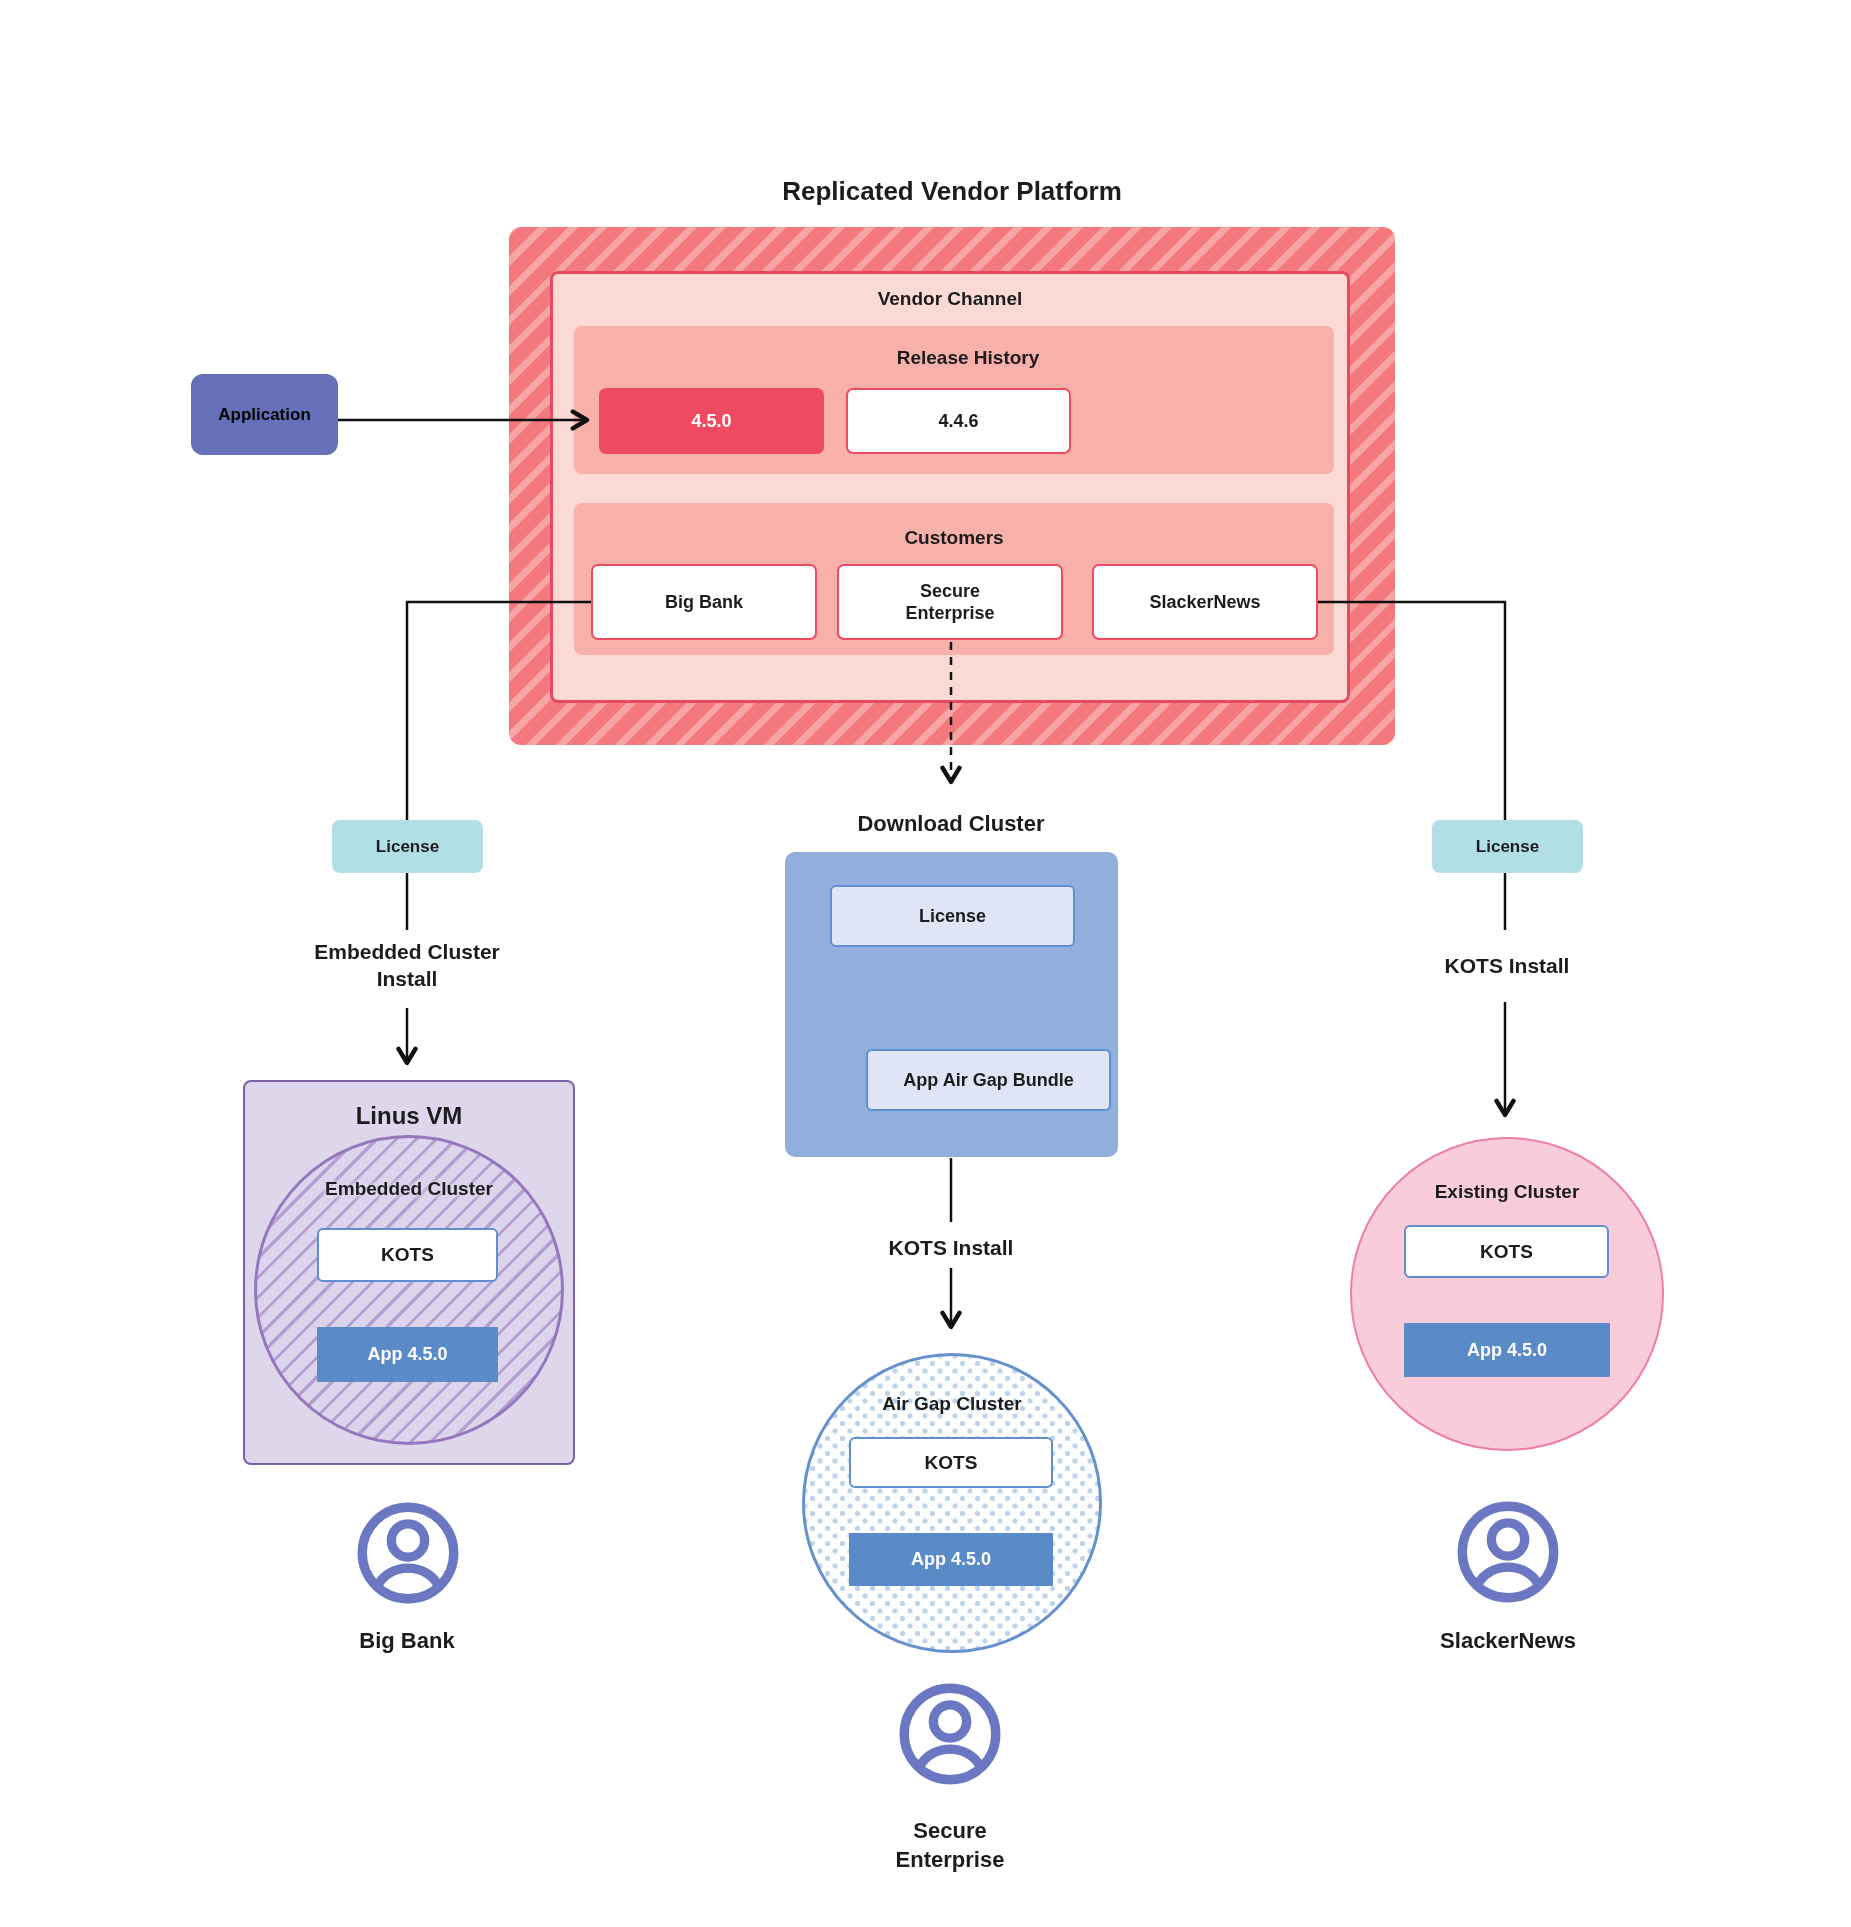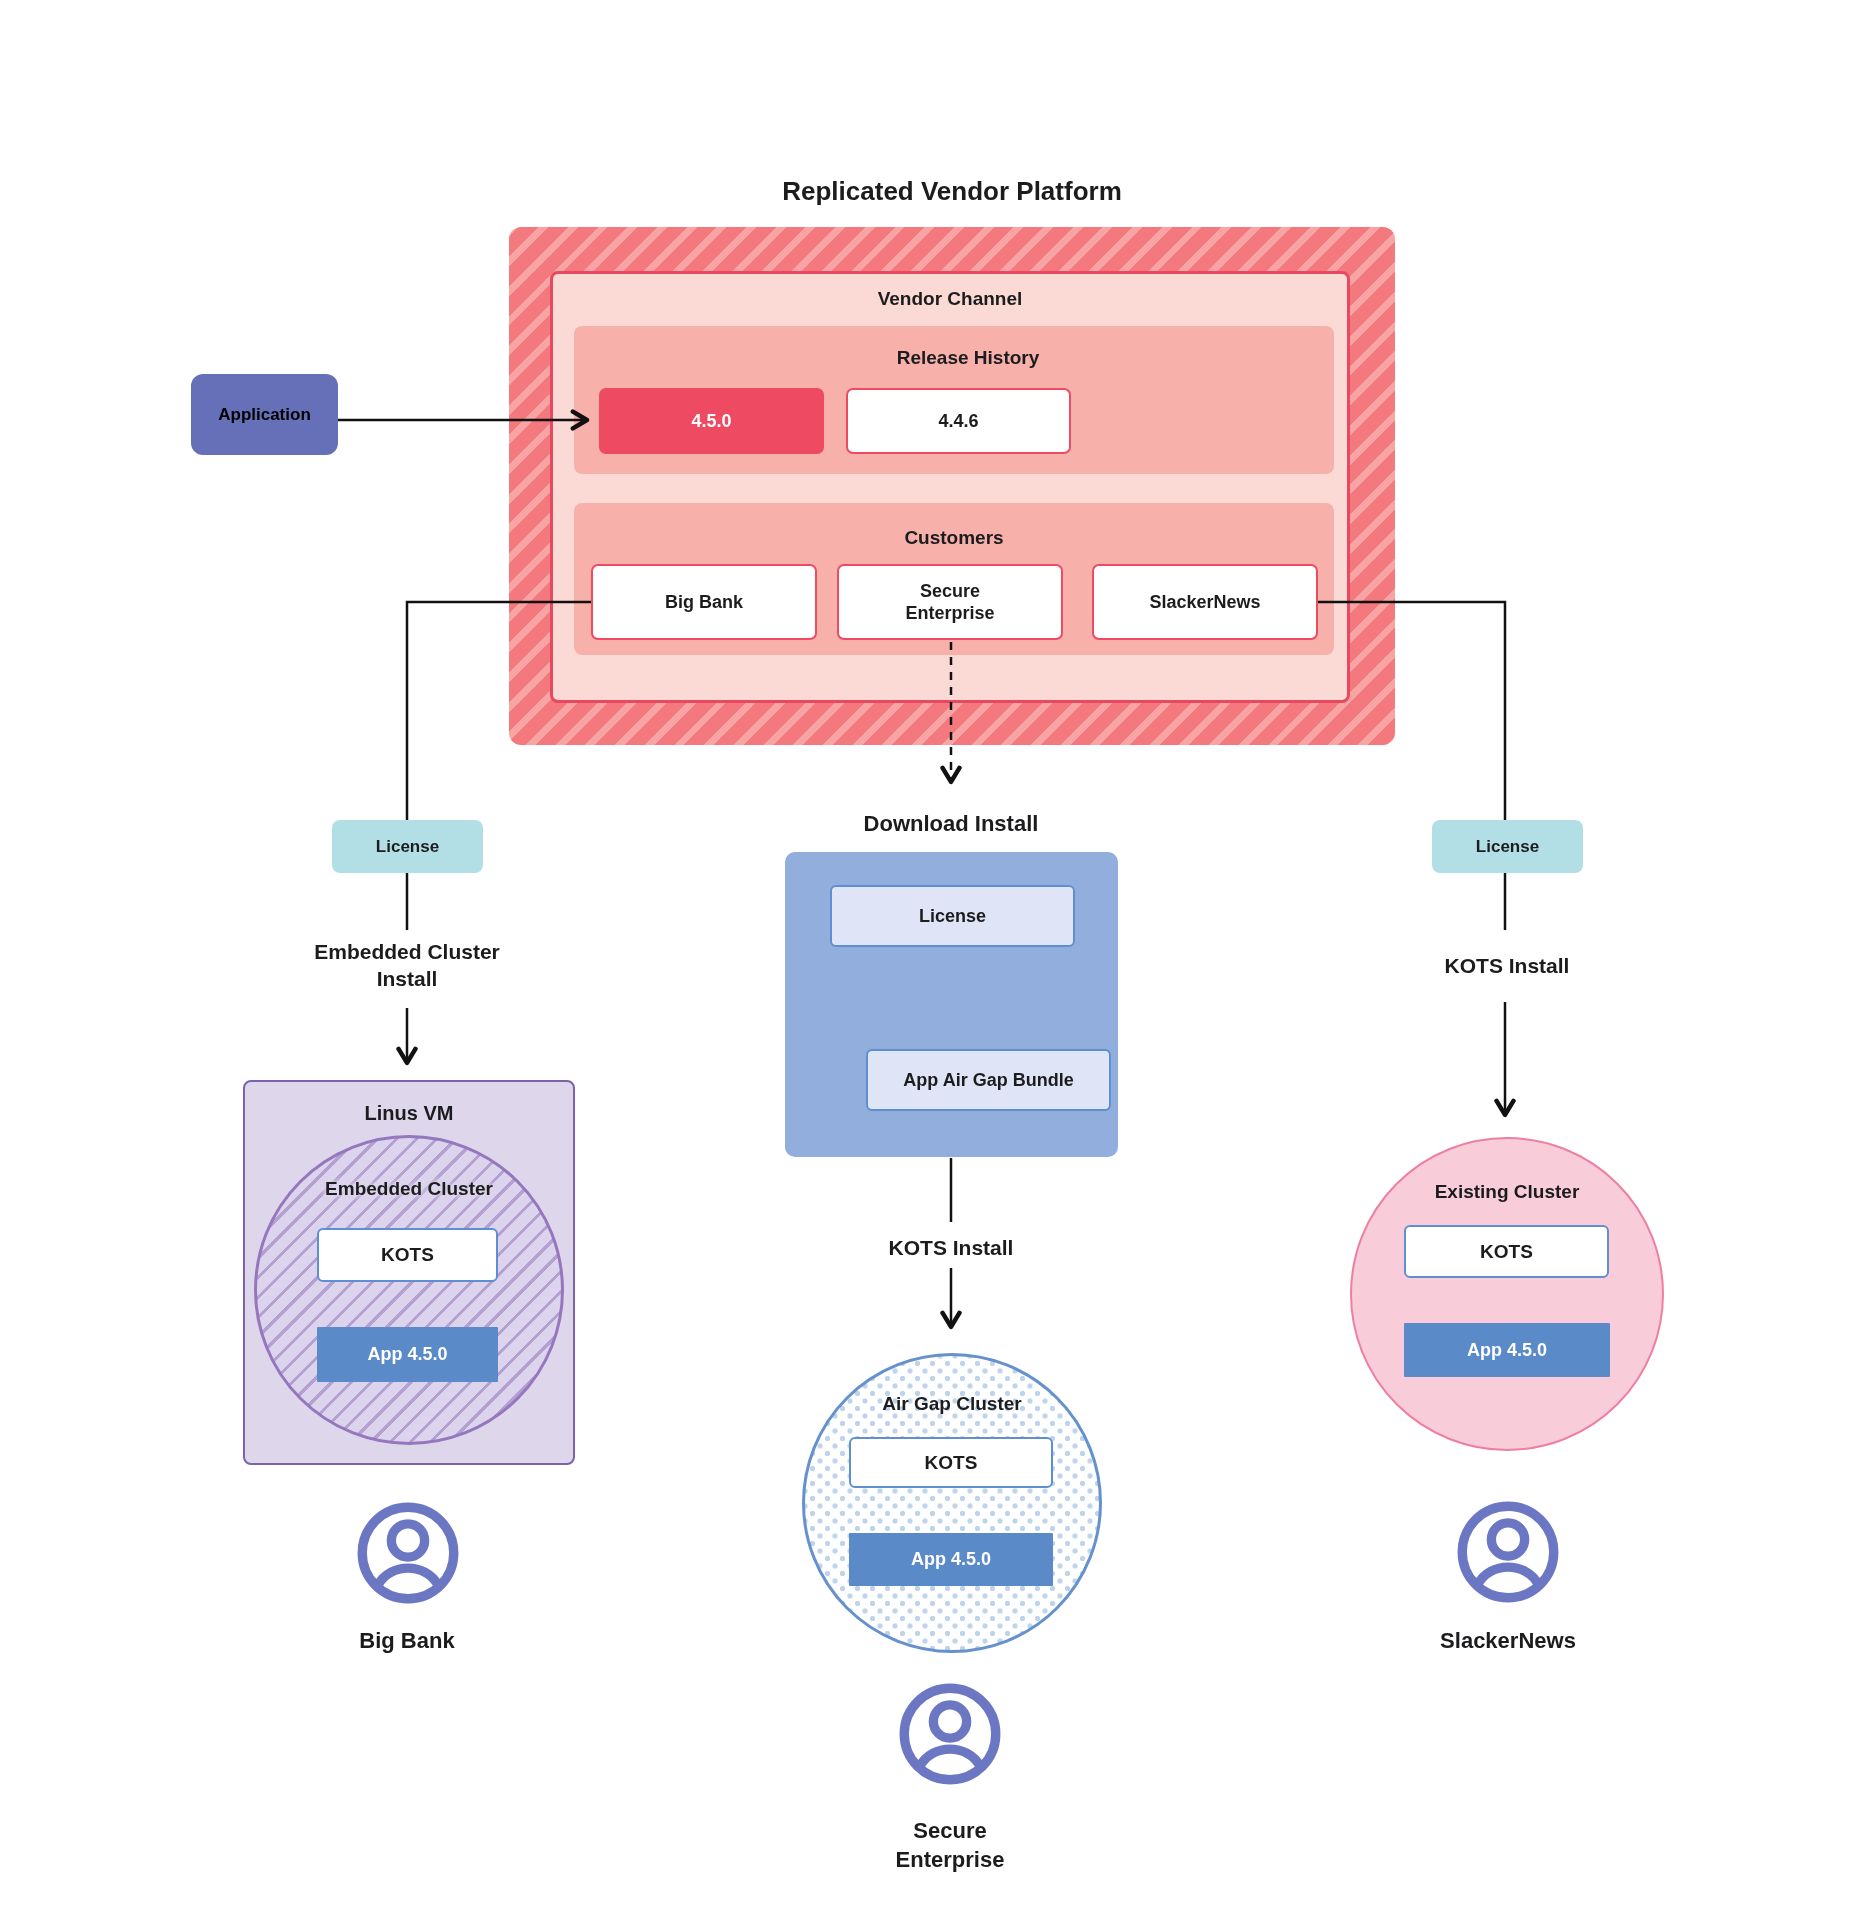--- a/index.html
+++ b/index.html
@@ -96,34 +96,34 @@
     <path d="M1505 1002 V1114" fill="none" stroke="#111" stroke-width="2.5" marker-end="url(#arrow)"></path>
     <path d="M407 1284 V1306" fill="none" stroke="#111" stroke-width="2.5" stroke-dasharray="6 6" marker-end="url(#arrow)"></path>
     <path d="M951 1490 V1512" fill="none" stroke="#111" stroke-width="2.5" stroke-dasharray="6 6" marker-end="url(#arrow)"></path>
     <path d="M1506 1280 V1302" fill="none" stroke="#111" stroke-width="2.5" stroke-dasharray="6 6" marker-end="url(#arrow)"></path>
   </svg>
 
   <div class="abs license-box center z3" style="left:332px;top:820px;width:151px;height:53px;">License</div>
   <div class="abs flow-label z3" style="left:292px;top:938px;width:230px;">Embedded Cluster Install</div>
 
   <div class="abs vm-box z3" style="left:243px;top:1080px;width:332px;height:385px;"></div>
-  <div class="abs section-label z3" style="left:243px;top:1102px;width:332px;font-size:20px;">Linus VM</div>
+  <div class="abs section-label z3" style="left:243px;top:1102px;width:332px;font-size:24px;">Linus VM</div>
   <div class="abs hatch-circle z3" style="left:254px;top:1135px;width:310px;height:310px;"></div>
   <div class="abs section-label halo z3" style="left:254px;top:1178px;width:310px;">Embedded Cluster</div>
   <div class="abs kots-box center z3" style="left:317px;top:1228px;width:181px;height:54px;">KOTS</div>
   <div class="abs app-box center z4" style="left:317px;top:1327px;width:181px;height:55px;">App 4.5.0</div>
 
   <svg class="abs z3" style="left:356px;top:1501px;" width="104" height="104" viewBox="0 0 100 100">
     <circle cx="50" cy="50" r="44" fill="none" stroke="#6b77c2" stroke-width="9"></circle>
     <circle cx="50" cy="38" r="16" fill="none" stroke="#6b77c2" stroke-width="9"></circle>
     <path d="M21 81 C33 59 67 59 79 81" fill="none" stroke="#6b77c2" stroke-width="9"></path>
   </svg>
   <div class="abs user-label z3" style="left:307px;top:1627px;width:200px;">Big Bank</div>
 
-  <div class="abs flow-label z3" style="left:801px;top:810px;width:300px;font-size:22px;">Download Install</div>
+  <div class="abs flow-label z3" style="left:801px;top:810px;width:300px;font-size:22px;">Download Cluster</div>
   <div class="abs portal-box z3" style="left:785px;top:852px;width:333px;height:305px;"></div>
   <div class="abs portal-item center z3" style="left:830px;top:885px;width:245px;height:62px;">License</div>
   <div class="abs portal-item center z3" style="left:830px;top:1049px;width:245px;height:62px;margin-left:36px;">App Air Gap Bundle</div>
 
   <div class="abs flow-label z3" style="left:801px;top:1234px;width:300px;">KOTS Install</div>
 
   <div class="abs dot-circle z3" style="left:802px;top:1353px;width:300px;height:300px;"></div>
   <div class="abs section-label z3" style="left:802px;top:1393px;width:300px;">Air Gap Cluster</div>
   <div class="abs kots-box center z3" style="left:849px;top:1437px;width:204px;height:51px;">KOTS</div>
   <div class="abs app-box center z4" style="left:849px;top:1533px;width:204px;height:53px;">App 4.5.0</div>

